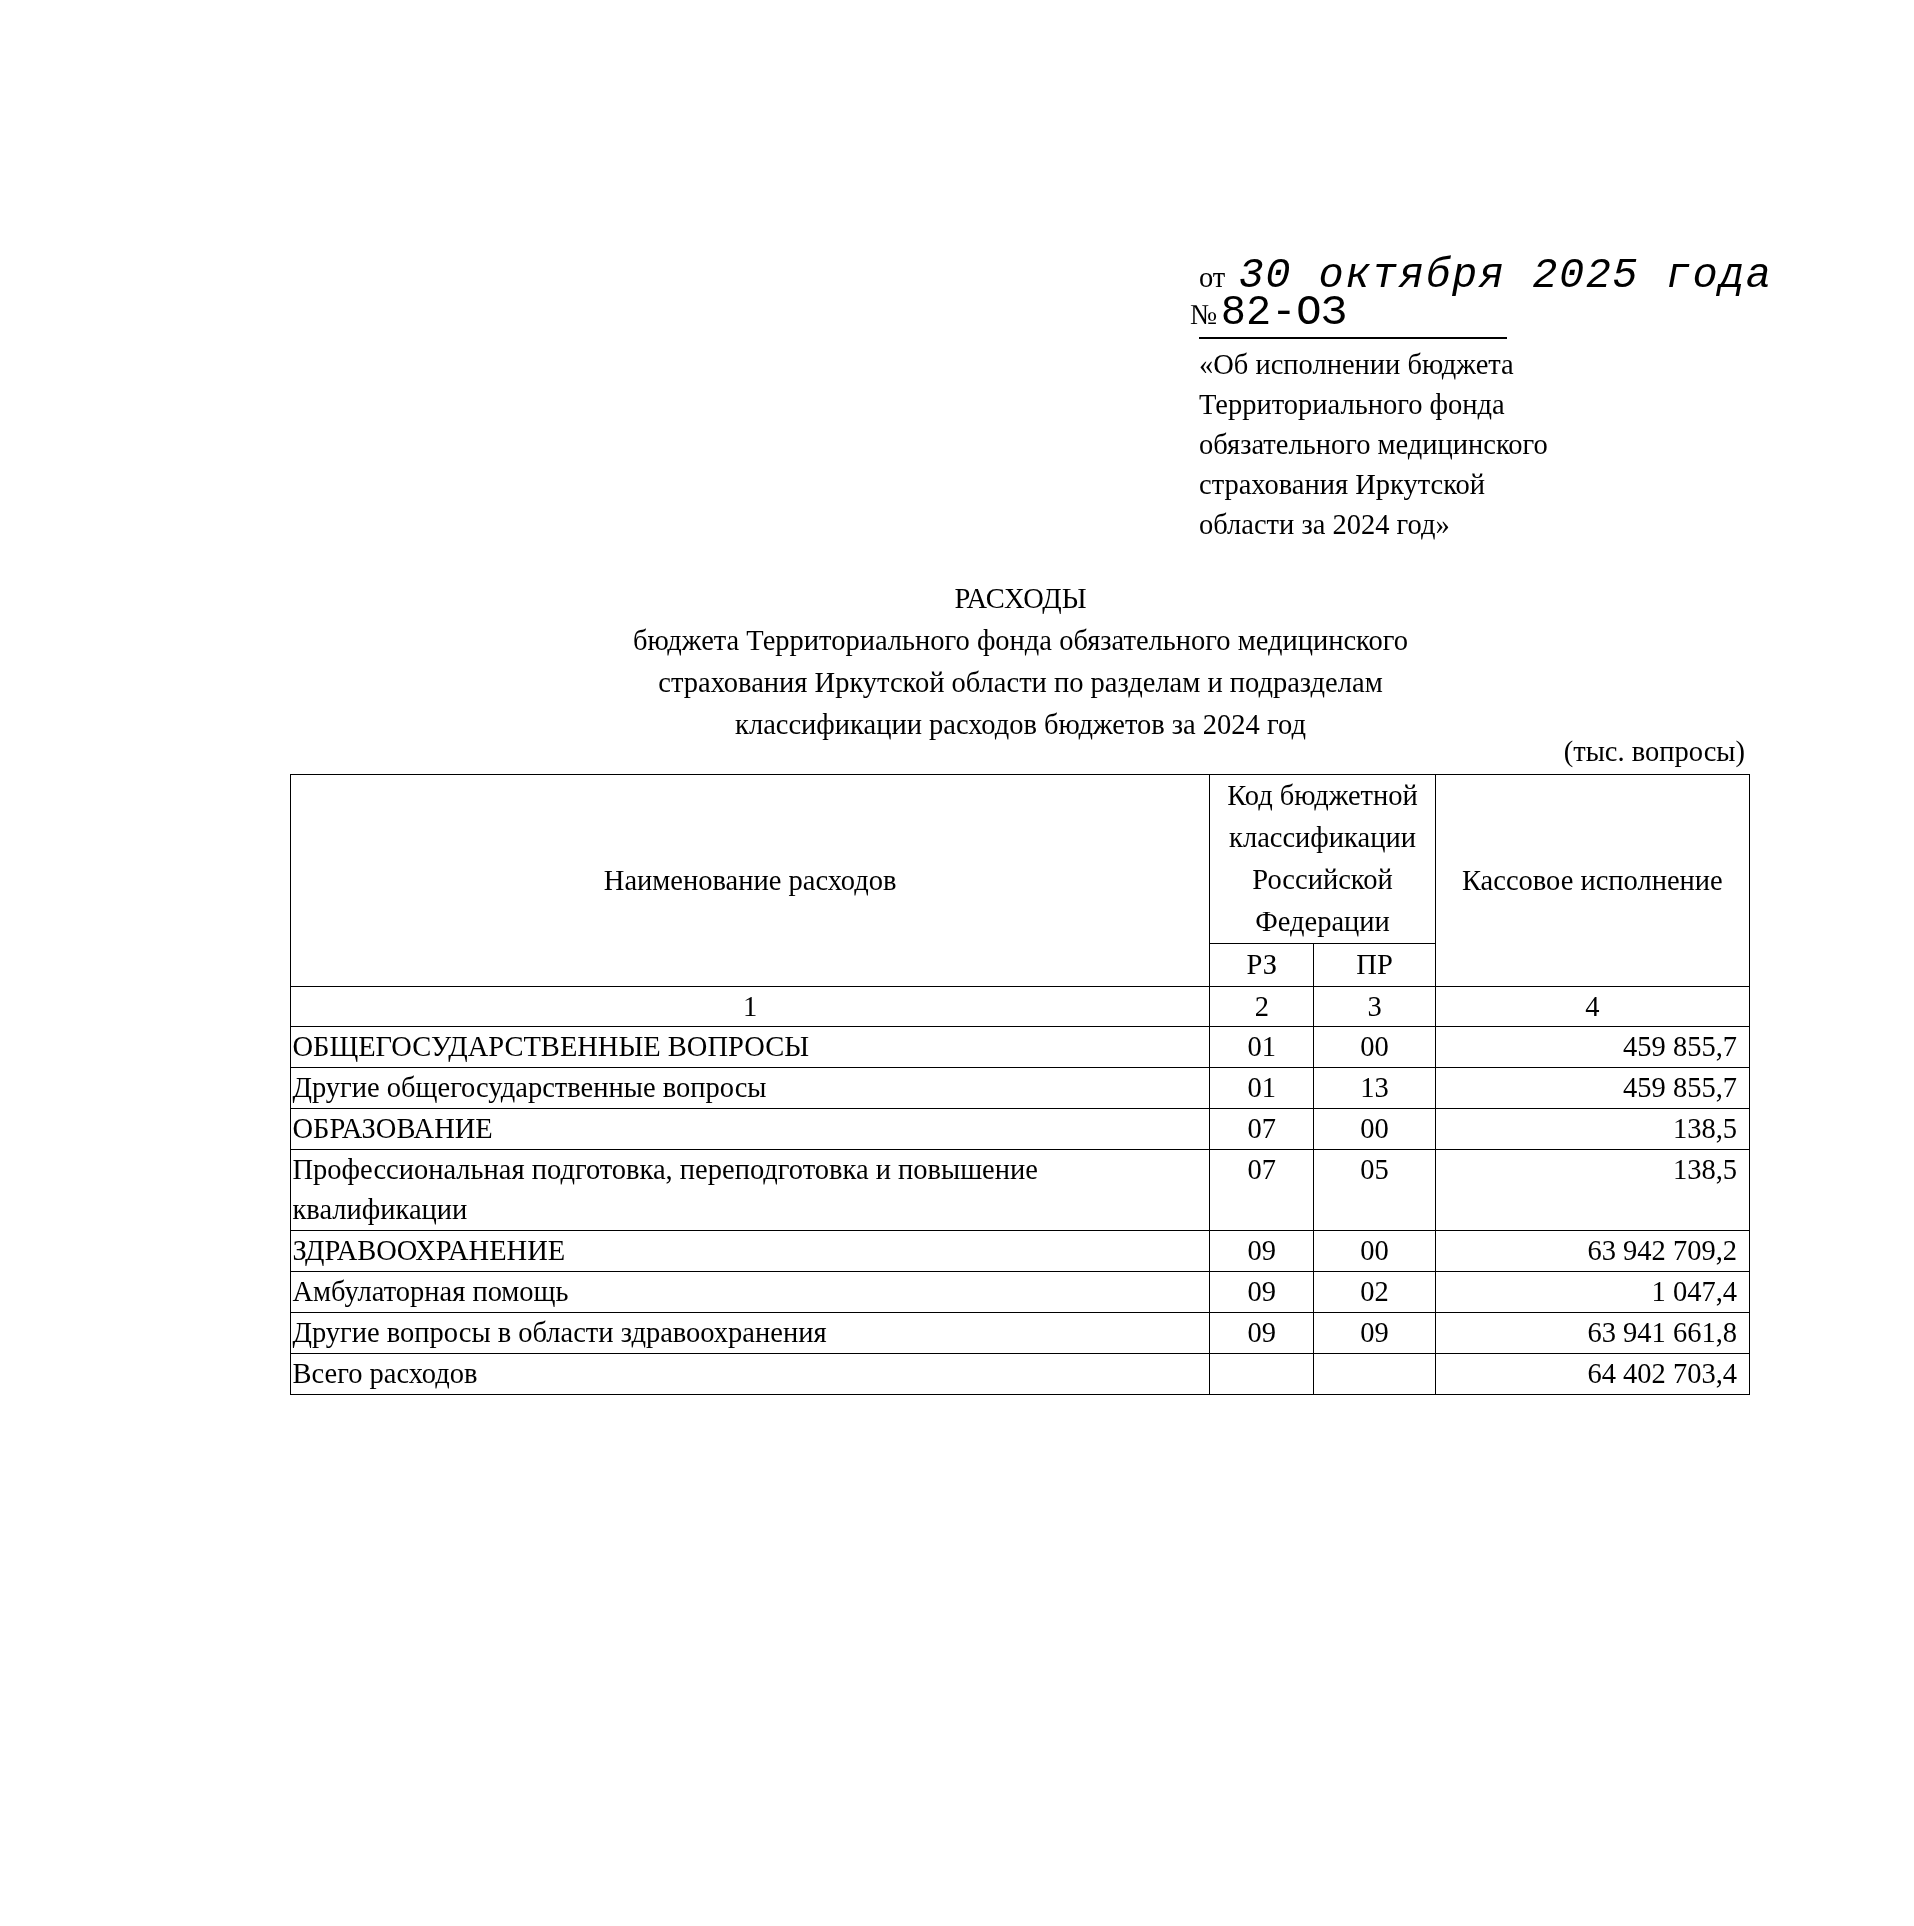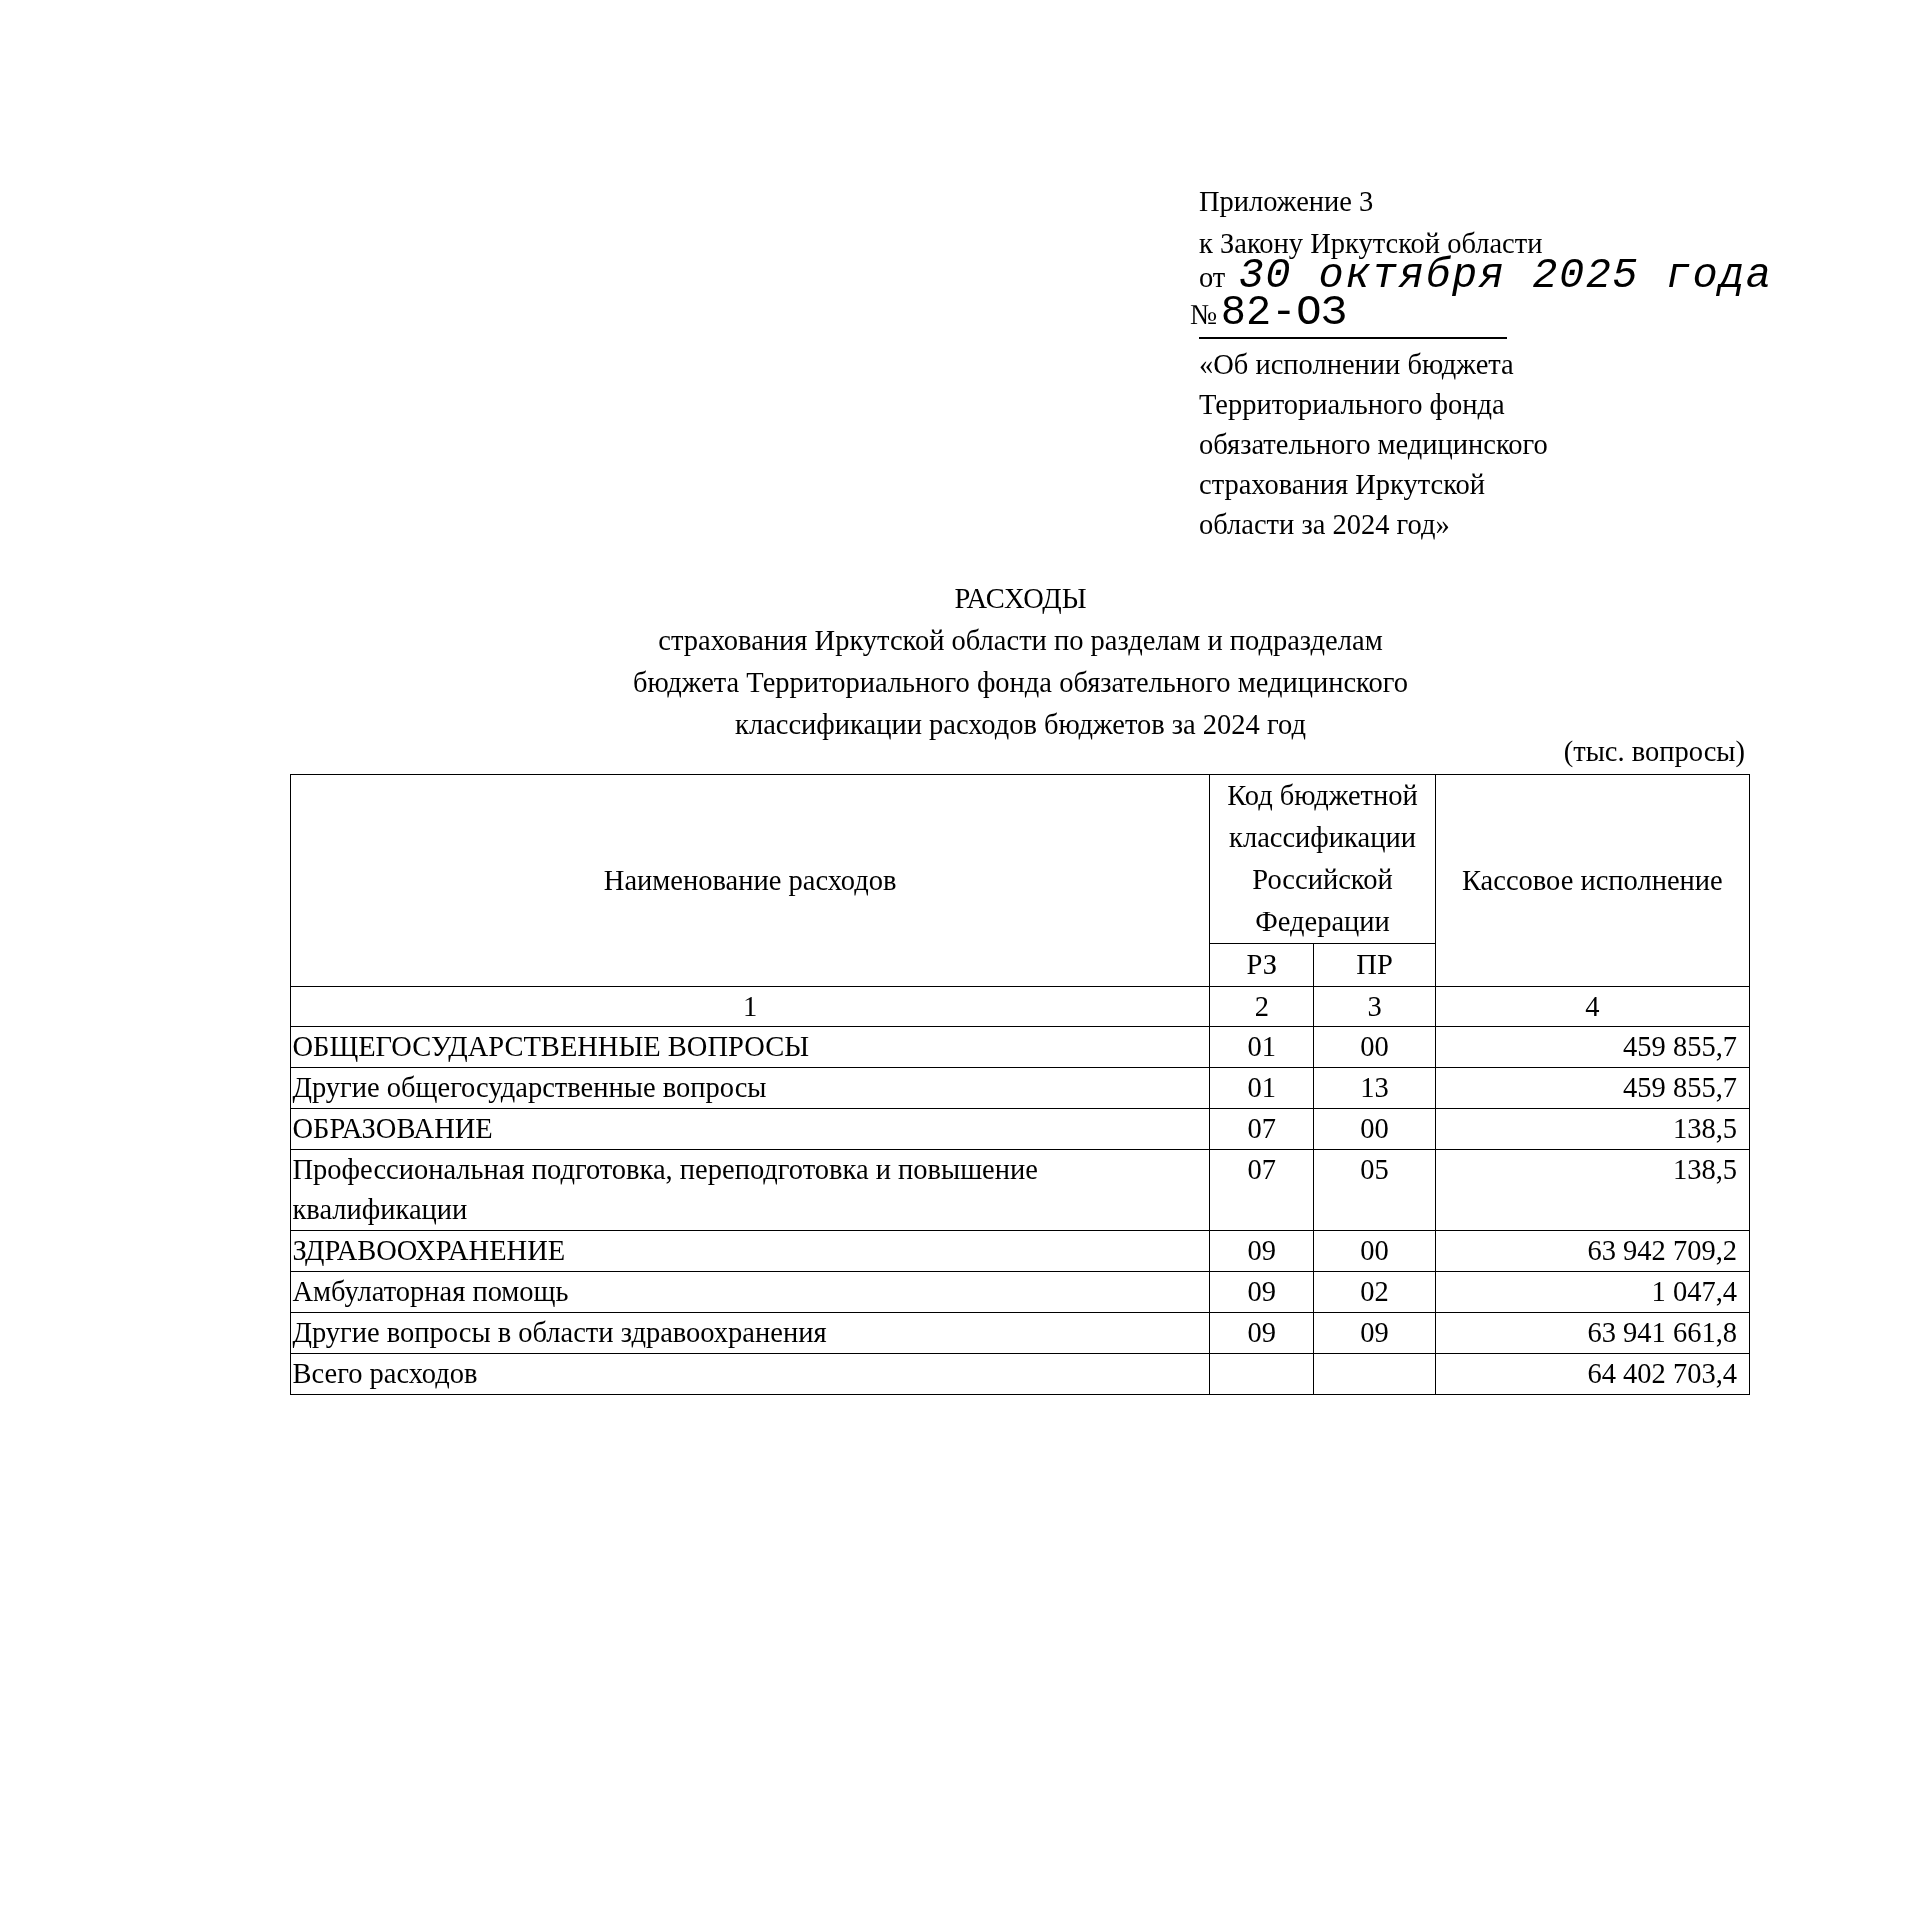--- a/index.html
+++ b/index.html
@@ -31,24 +31,20 @@
   table.budget tr.body-row td.name { text-align: left; padding-left: 1.5px; }
   table.budget tr.body-row td.code { text-align: center; vertical-align: top; }
   table.budget tr.body-row td.sum { text-align: right; vertical-align: top; padding-right: 12px; }
   table.budget tr.num-row td { text-align: center; line-height: 39px; }
 </style>
 </head>
 <body>
 
 <div class="page">
 
-  <div class="appendix">
-    <div class="line">Приложение 3</div>
-    <div class="line">к Закону Иркутской области</div>
-  </div>
 
   <div class="date-line">
     <span class="ot">от</span>
     <span class="hand">30 октября 2025 года</span>
   </div>
 
   <div class="num-line">
     <span class="no">№</span>
     <span class="hand">82-ОЗ</span>
   </div>
@@ -57,22 +53,22 @@
   <div class="law-title">
     <div>«Об исполнении бюджета</div>
     <div>Территориального фонда</div>
     <div>обязательного медицинского</div>
     <div>страхования Иркутской</div>
     <div>области за 2024 год»</div>
   </div>
 
   <div class="heading">
     <div>РАСХОДЫ</div>
+    <div>бюджета Территориального фонда обязательного медицинского</div>
     <div>страхования Иркутской области по разделам и подразделам</div>
-    <div>бюджета Территориального фонда обязательного медицинского</div>
     <div>классификации расходов бюджетов за 2024 год</div>
   </div>
 
   <div class="units">(тыс. вопросы)</div>
 
   <table class="budget">
     <colgroup>
       <col class="col-name">
         <col class="col-rz">
         <col class="col-pr">

